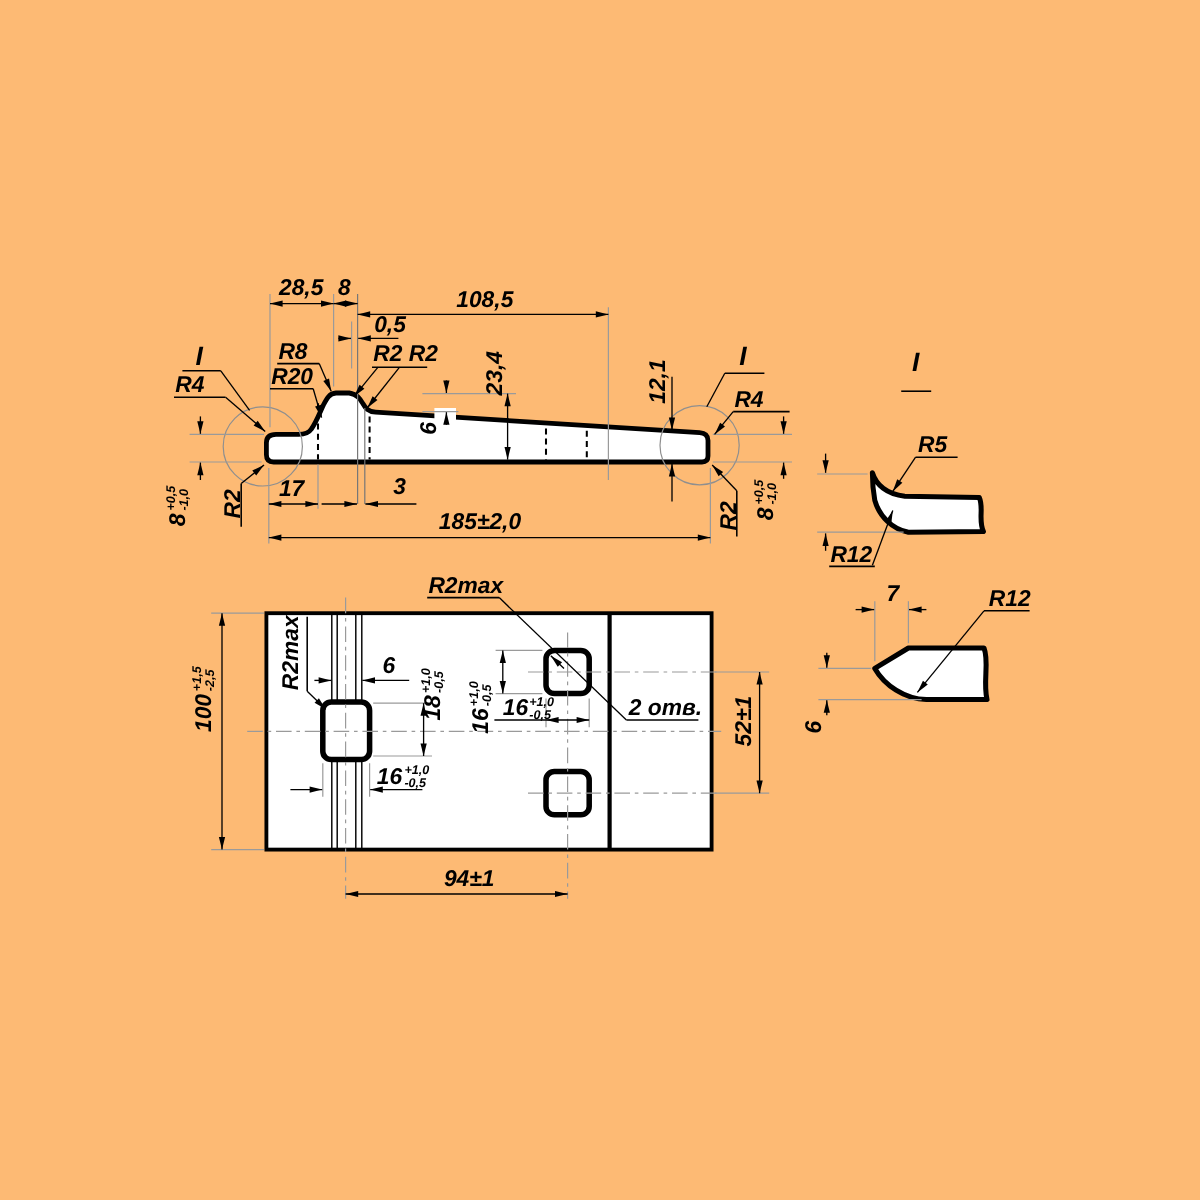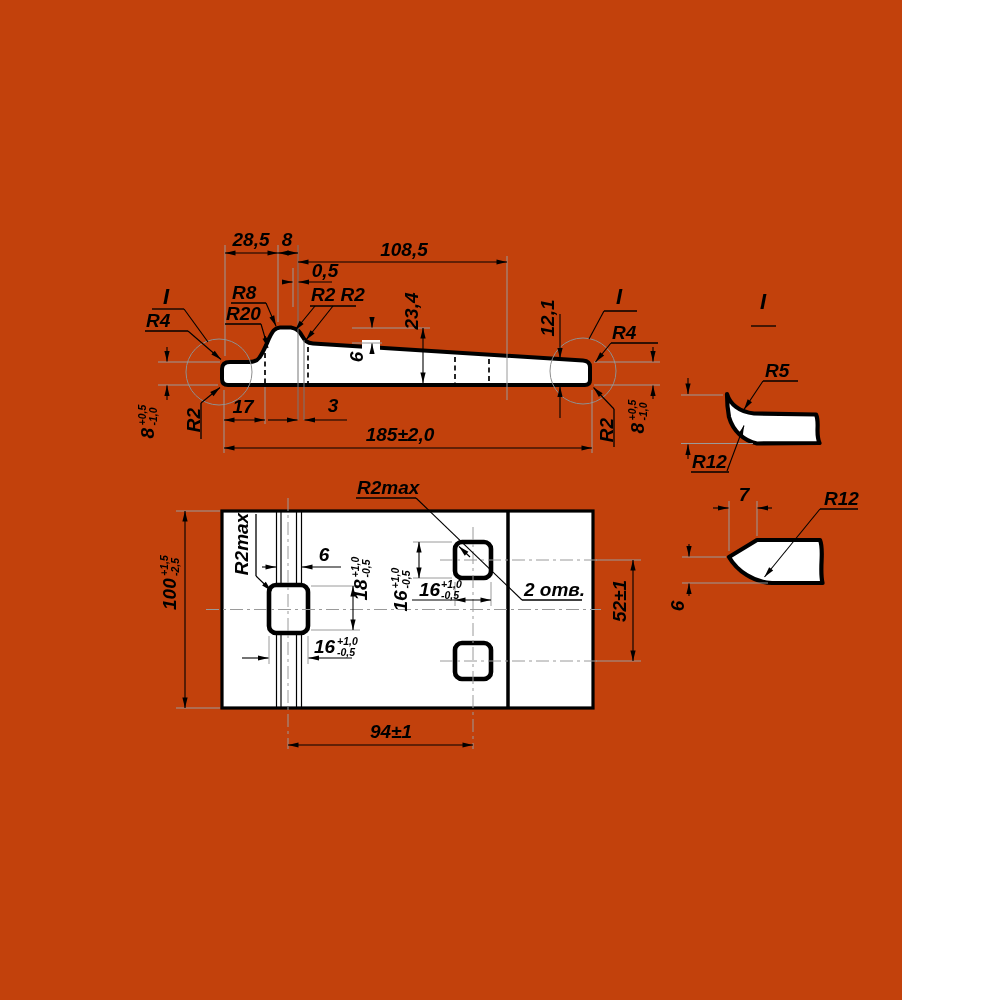--- a/index.html
+++ b/index.html
@@ -1,16 +1,16 @@
 <!DOCTYPE html>
 <html><head>
 <meta charset="utf-8">
 <style>
   html,body{margin:0;padding:0;background:#fff;}
-  #stage{position:relative;width:902px;height:1000px;background:#c2410c;overflow:hidden;}
+  #stage{position:relative;width:1000px;height:1000px;background:#fdba74;overflow:hidden;}
   svg{display:block;}
   .o4{fill:#fff;stroke:#000;stroke-width:4;stroke-linejoin:round;}
   .o42{fill:#fff;stroke:#000;stroke-width:4.2;stroke-linejoin:round;}
   .plate{fill:#fff;stroke:#000;stroke-width:3.2;}
   .thickv{stroke:#000;stroke-width:3.5;}
   .hole{fill:#fff;stroke:#000;stroke-width:4.6;}
   .band{stroke:#000;stroke-width:1.2;}
   .hid{stroke:#000;stroke-width:1.7;stroke-dasharray:5 3.5;fill:none;}
   .ext{stroke:#9a9a9a;stroke-width:1;fill:none;}
   .ext2{stroke:#777;stroke-width:1;fill:none;}

